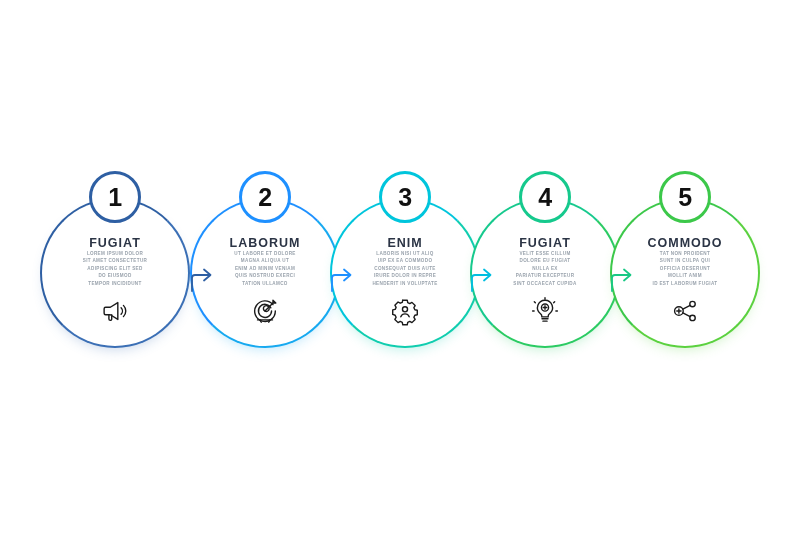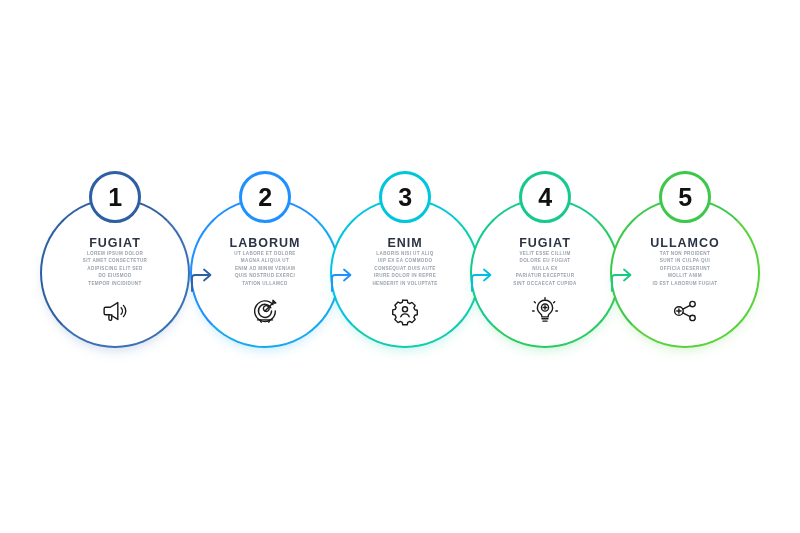--- a/index.html
+++ b/index.html
@@ -203,21 +203,21 @@
       <path d="M16 11.5 22.5 17 16 22.5"></path>
     </svg>
   </div>
 
   <div class="step" style="left:610px;">
     <div class="ring" style="border-width: 2px; border-style: solid; border-color: rgb(60, 200, 74) rgb(91, 209, 63) rgb(91, 209, 63) rgb(60, 200, 74); border-image: initial; box-shadow: rgba(91, 209, 63, 0.333) 0px 6px 14px -6px;"></div>
     <div class="badge" style="border: 3px solid rgb(60, 200, 74);">
       <span>5</span>
     </div>
     <div class="content">
-      <div class="title">ULLAMCO</div>
+      <div class="title">COMMODO</div>
       <div class="desc">
         <div>TAT NON PROIDENT</div>
         <div>SUNT IN CULPA QUI</div>
         <div>OFFICIA DESERUNT</div>
         <div>MOLLIT ANIM</div>
         <div>ID EST LABORUM FUGIAT</div>
       </div>
       <div class="icon">
         <svg viewBox="0 0 32 32" fill="none" stroke="#1b1b1b" stroke-width="1.5" stroke-linecap="round" stroke-linejoin="round">
           <circle cx="9.5" cy="16" r="4.6"></circle>

